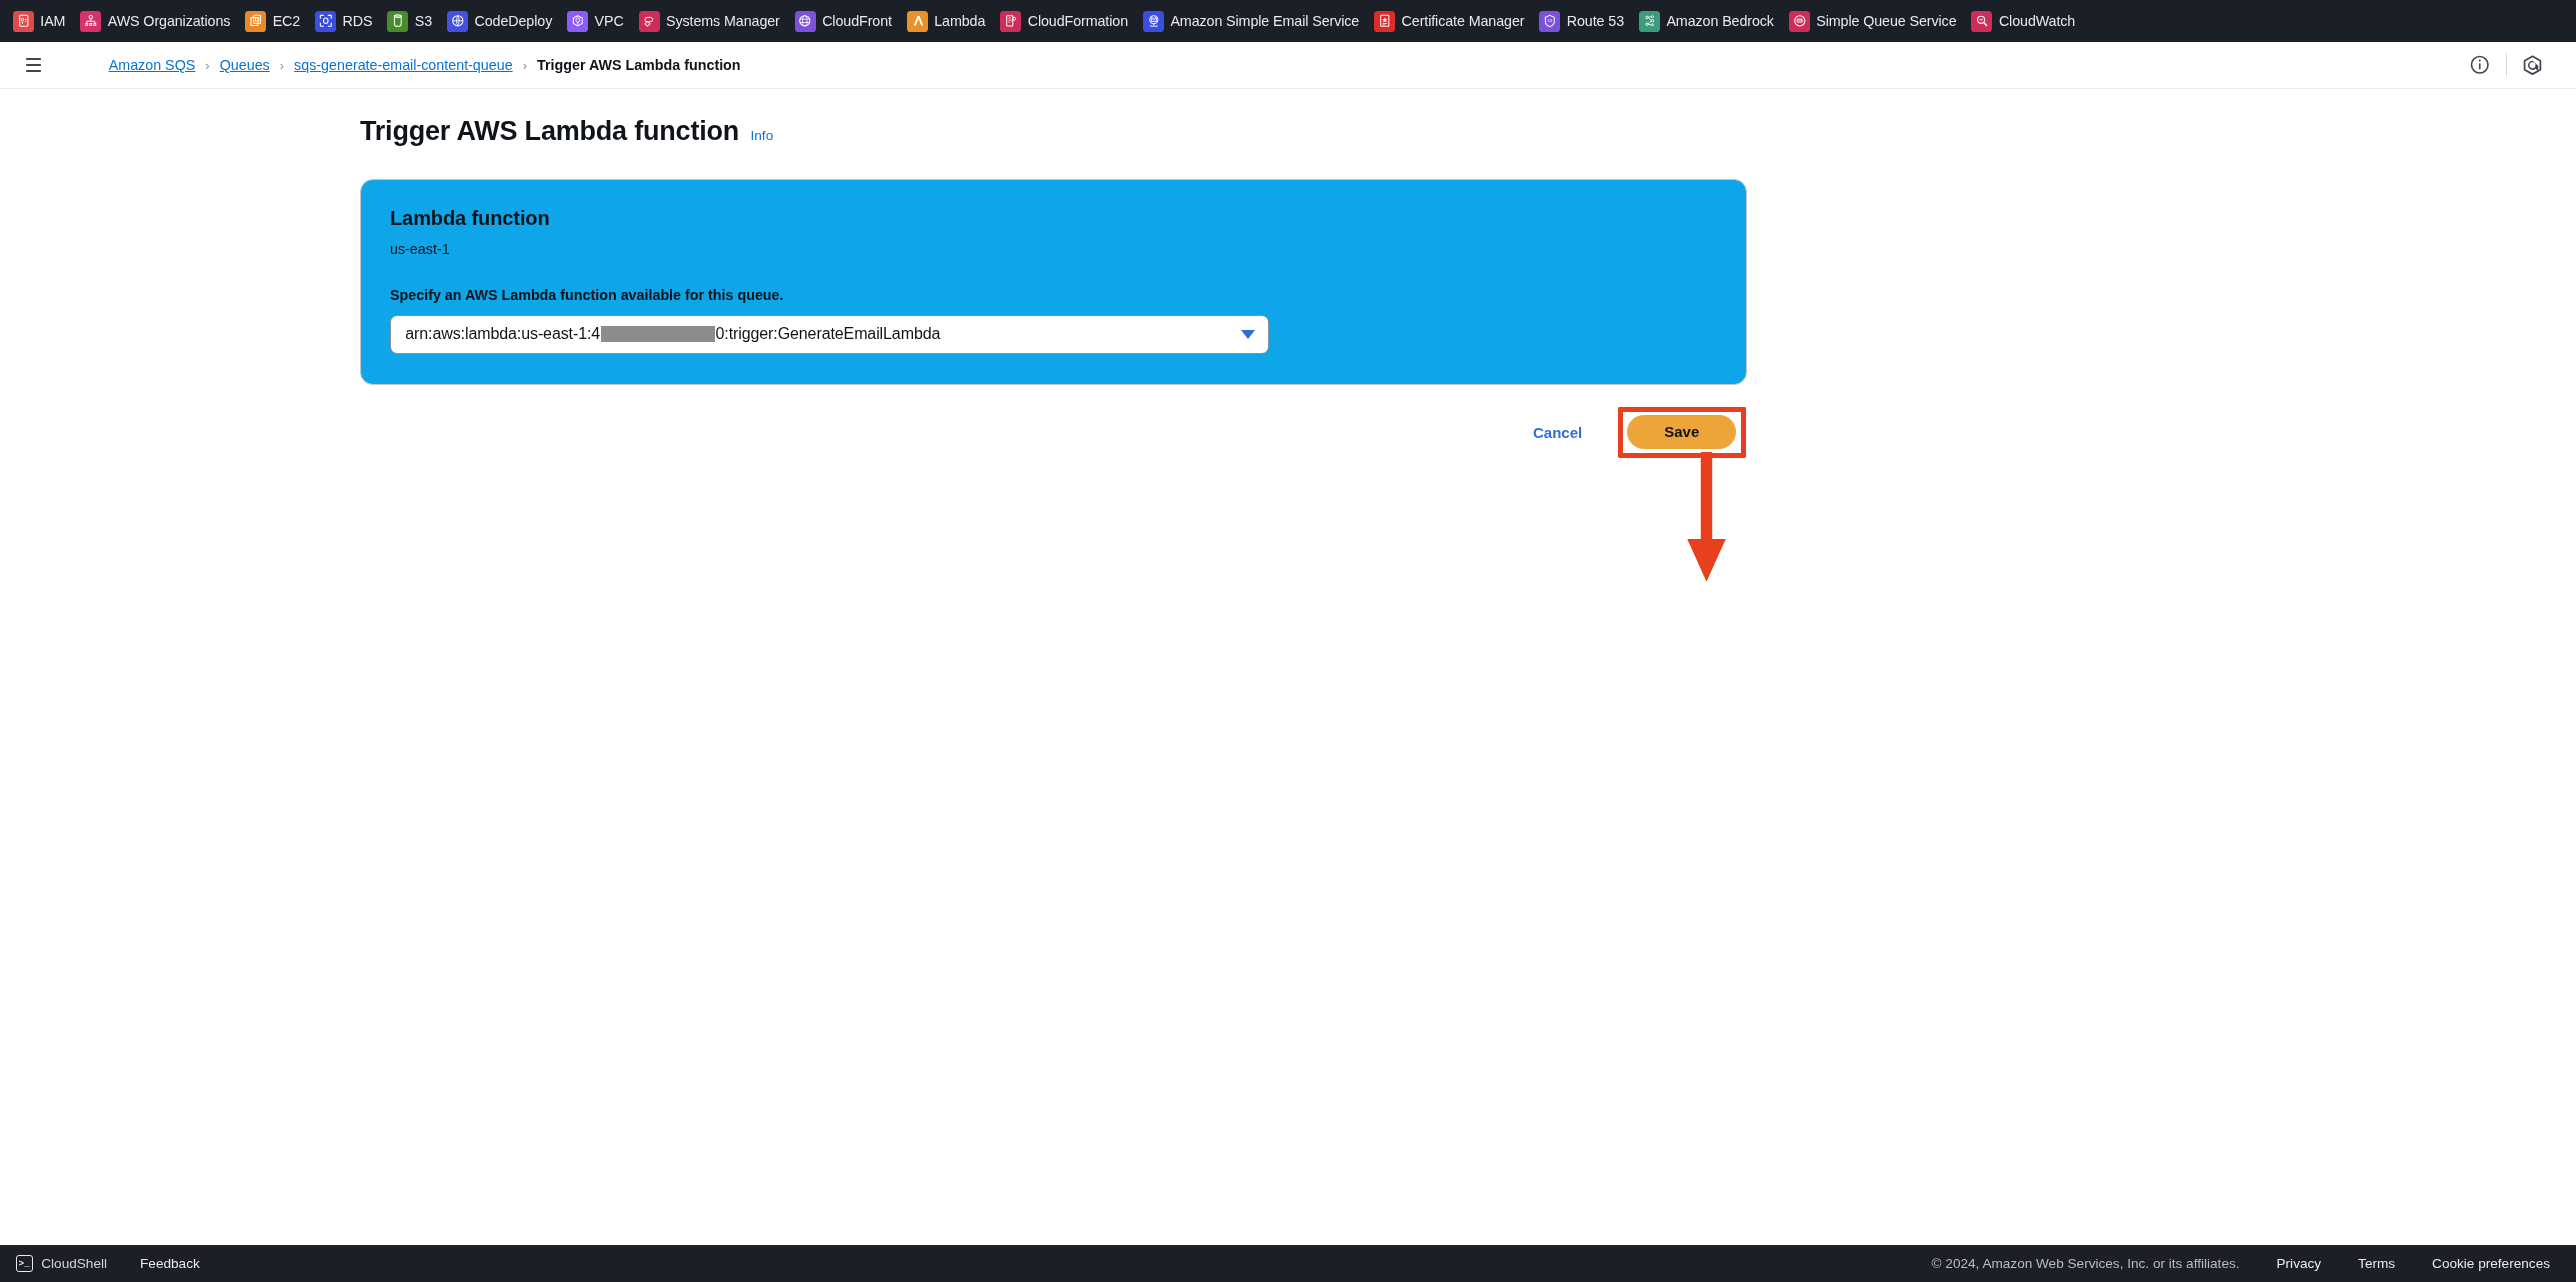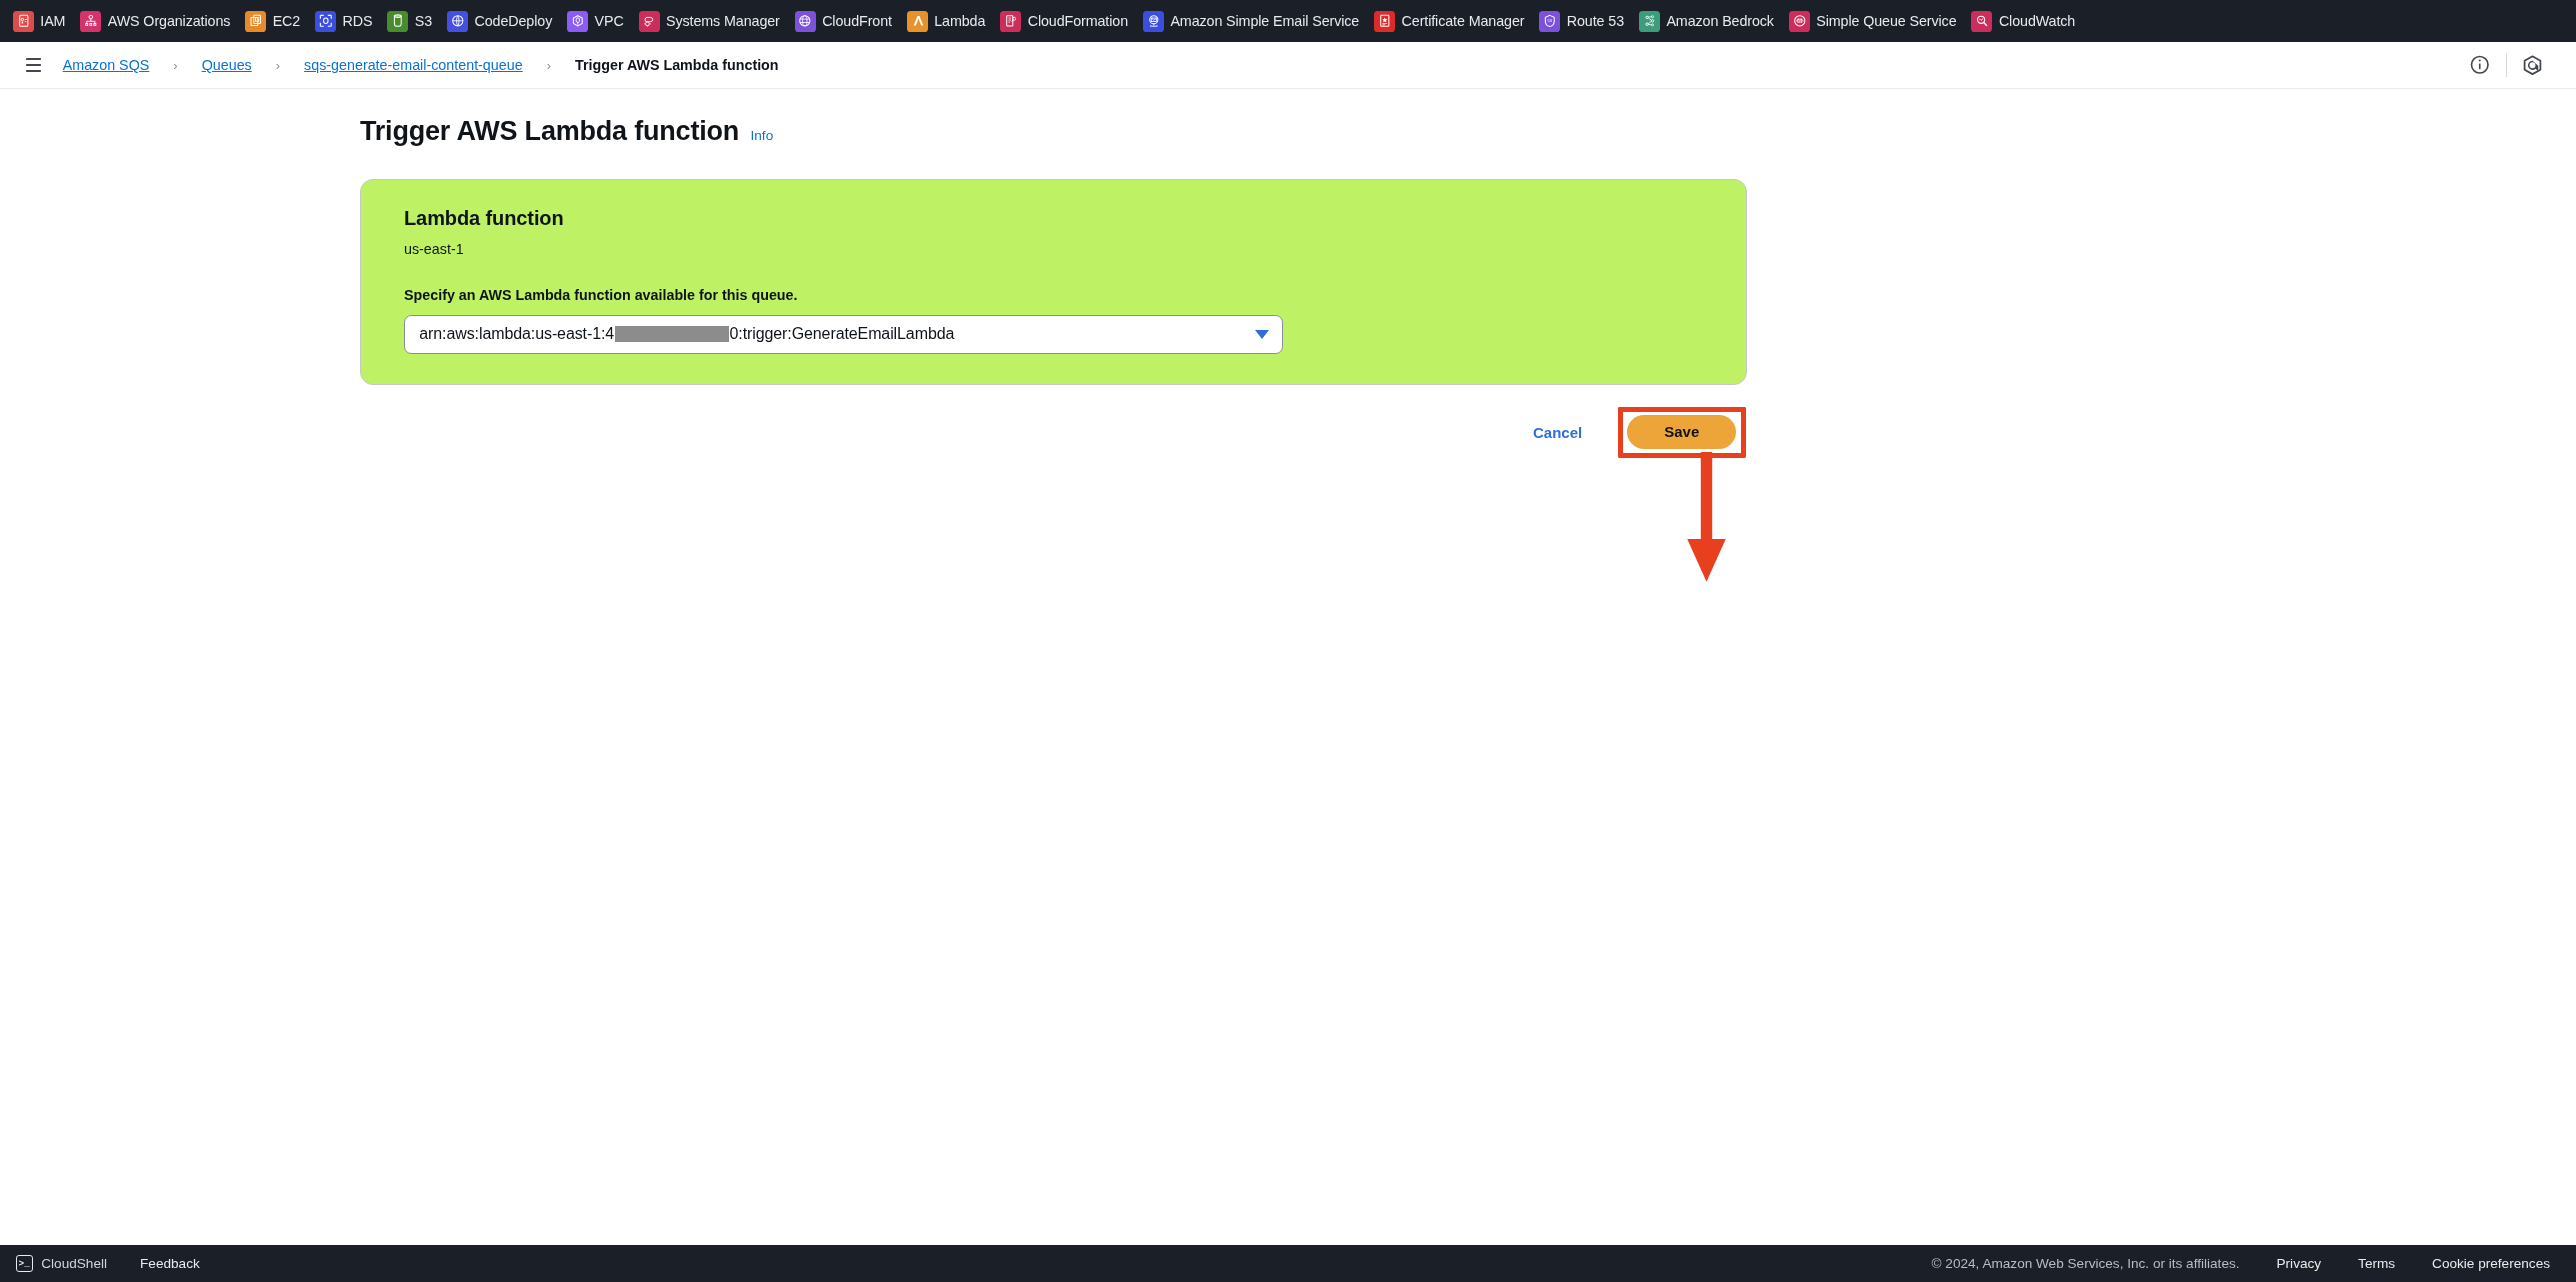--- a/index.html
+++ b/index.html
@@ -70,22 +70,23 @@
   }
   .hamburger span {
     display: block;
     width: 15.7px; height: 2.1px;
     background: #424650;
     border-radius: 0.7px;
   }
   .breadcrumb {
     display: flex;
     align-items: center;
-    gap: 14px;
+    gap: 0px;
     font-size: 14.3px;
+    margin-left: 46px;
   }
   .bc-link {
     color: #0972d3;
     text-decoration: underline;
     cursor: pointer;
     white-space: nowrap;
   }
   .bc-current {
     color: #0f141a;
     font-weight: 700;
@@ -137,24 +138,24 @@
   }
   .info-link {
     font-size: 13.6px;
     color: #0972d3;
     text-decoration: none;
     cursor: pointer;
   }
 
   .card {
     width: 1387px;
-    background: #bef264;
+    background: #0ea5e9;
     border: 0.7px solid #c6c6cd;
     border-radius: 13px;
-    padding: 27px 29px 30px 43px;
+    padding: 27px 29px 30px 29px;
   }
   .card-title {
     font-size: 20px;
     font-weight: 700;
     color: #0f141a;
     margin-bottom: 11.4px;
     letter-spacing: -0.1px;
   }
   .card-desc {
     font-size: 14.3px;

